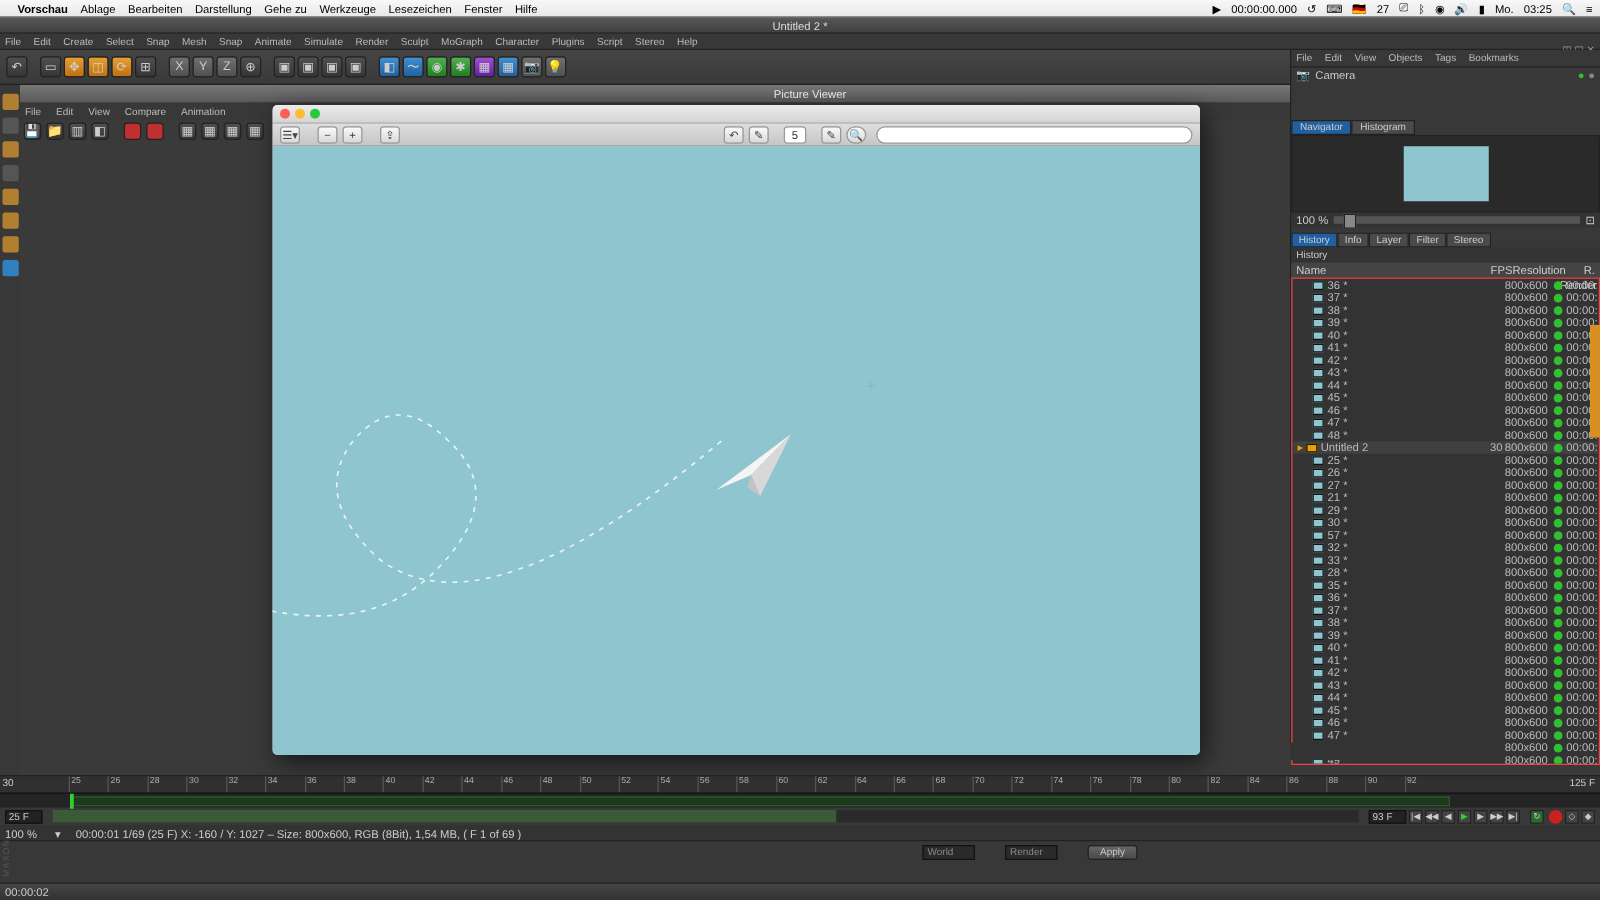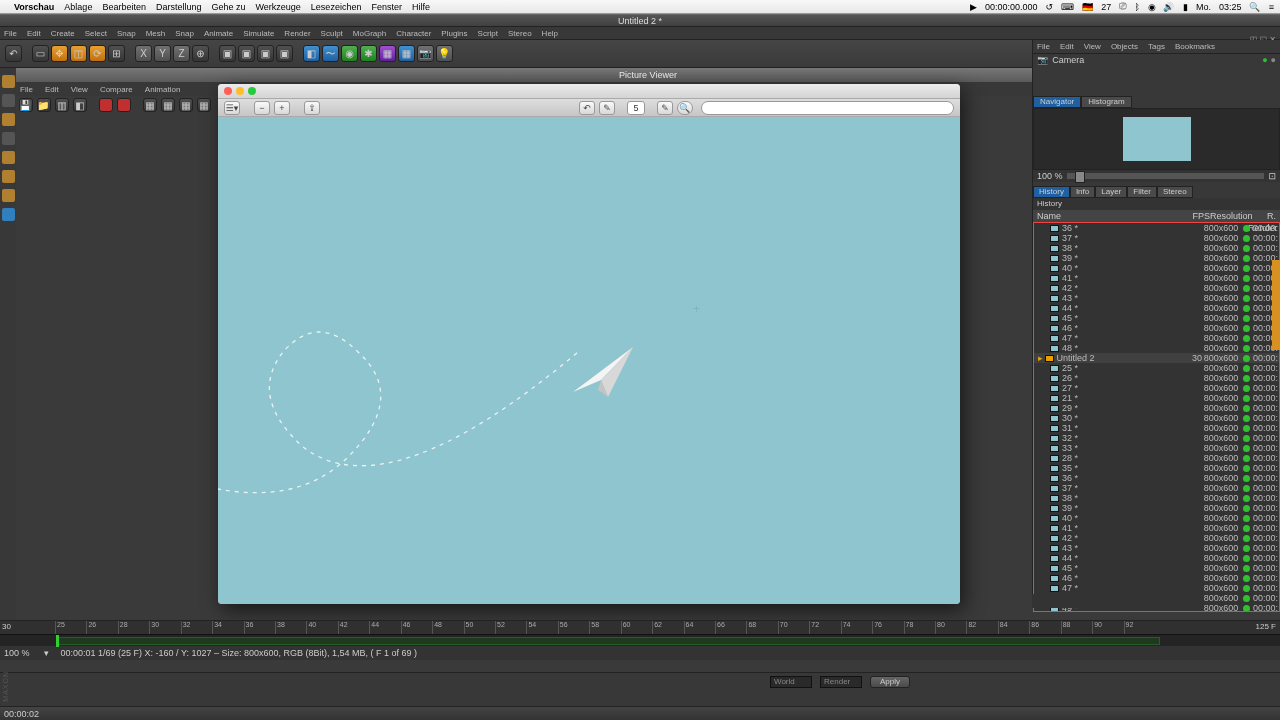--- a/index.html
+++ b/index.html
@@ -86,21 +86,21 @@
 .playbar .pfield{width:30px;height:11px;background:#222;border:1px solid #111;font-size:8px;line-height:9px;padding:0 2px}
 .playbar .mid{flex:1;height:10px;background:#2a2a2a;margin:0 8px;position:relative}
 .playbar .tracksel{position:absolute;left:0;width:60%;top:0;height:100%;background:#3a5a3a}
 .playbar .rfield{width:30px;height:11px;background:#222;border:1px solid #111;font-size:8px;line-height:9px;padding:0 2px}
 .playbar .pctrl{width:11px;height:11px;background:#444;border:1px solid #222;margin-left:2px;display:inline-flex;align-items:center;justify-content:center;font-size:7px}
 .playbar .rec{width:11px;height:11px;border-radius:50%;background:#cc2020;margin-left:4px}
 .infobar{height:14px;background:#333;display:flex;align-items:center;padding:0 4px;font-size:8px;color:#bbb}
 .infobar .zoom{width:40px}
 .infobar .info{margin-left:12px}
 .panel-bottom{position:absolute;left:0;right:0;bottom:0;height:48px;background:#383838;border-top:1px solid #222}
-.attr-row{position:absolute;right:370px;bottom:32px;display:flex;gap:8px}
+.attr-row{position:absolute;right:370px;bottom:32px;display:flex;gap:24px}
 .attr-row .afield{width:42px;height:12px;background:#2a2a2a;border:1px solid #111;font-size:8px;line-height:10px;padding:0 3px;color:#888}
 .attr-row .abtn{width:40px;height:12px;background:linear-gradient(#666,#4a4a4a);border:1px solid #222;border-radius:3px;font-size:8px;text-align:center;line-height:10px}
 .statusfoot{position:absolute;left:0;right:0;bottom:0;height:14px;background:linear-gradient(#444,#333);border-top:1px solid #222;display:flex;align-items:center;padding:0 4px;font-size:8px;color:#aaa}
 .maxon{position:absolute;left:2px;bottom:18px;writing-mode:vertical-rl;transform:rotate(180deg);font-size:7px;color:#555;letter-spacing:1px}
 .topright-panel{position:absolute;right:4px;top:35px;font-size:8px;color:#999}
 .side-ribbon{position:absolute;right:0;top:260px;width:8px;height:90px;background:#d89020}
 </style>
 </head>
 <body>
 
@@ -494,21 +494,21 @@
           <div class="sw"></div>
           <div class="nm">30 *</div>
           <div class="fps"></div>
           <div class="res">800x600</div>
           <div class="ball"></div>
           <div class="tm">00:00:</div>
         </div>
         <div class="hist-row">
           <span style="width:12px"></span>
           <div class="sw"></div>
-          <div class="nm">31 *</div>
+          <div class="nm">57 *</div>
           <div class="fps"></div>
           <div class="res">800x600</div>
           <div class="ball"></div>
           <div class="tm">00:00:</div>
         </div>
         <div class="hist-row">
           <span style="width:12px"></span>
           <div class="sw"></div>
           <div class="nm">32 *</div>
           <div class="fps"></div>
@@ -715,20 +715,39 @@
       <div class="tick" style="left: 997.857px;">84</div>
       <div class="tick" style="left: 1029.29px;">86</div>
       <div class="tick" style="left: 1060.71px;">88</div>
       <div class="tick" style="left: 1092.14px;">90</div>
       <div class="tick" style="left: 1123.57px;">92</div>
     </div>
   <div class="trackbar">
     <div class="greenbar"></div>
     <div class="marker"></div>
   </div>
+  <div class="playbar">
+    <div class="pfield">25 F</div>
+    <div class="mid">
+        <div class="tracksel"></div>
+      </div>
+    <div class="rfield">93 F</div>
+    <div class="pctrl">|◀</div>
+    <div class="pctrl">◀◀</div>
+    <div class="pctrl">◀</div>
+    <div class="pctrl" style="color:#30d030">▶</div>
+    <div class="pctrl">▶</div>
+    <div class="pctrl">▶▶</div>
+    <div class="pctrl">▶|</div>
+    <div style="width:6px"></div>
+    <div class="pctrl" style="background:#2a6a2a">↻</div>
+    <div class="rec"></div>
+    <div class="pctrl">◇</div>
+    <div class="pctrl">◆</div>
+  </div>
   <div class="infobar">
     <span class="zoom">100 %</span>
     <span>▾</span>
     <span class="info">00:00:01 1/69 (25 F)    X: -160 / Y: 1027 – Size: 800x600, RGB (8Bit), 1,54 MB,  ( F 1 of 69 )</span>
   </div>
 
   <div class="panel-bottom">
     <div class="attr-row">
       <div class="afield">World</div>
       <div class="afield">Render</div>

